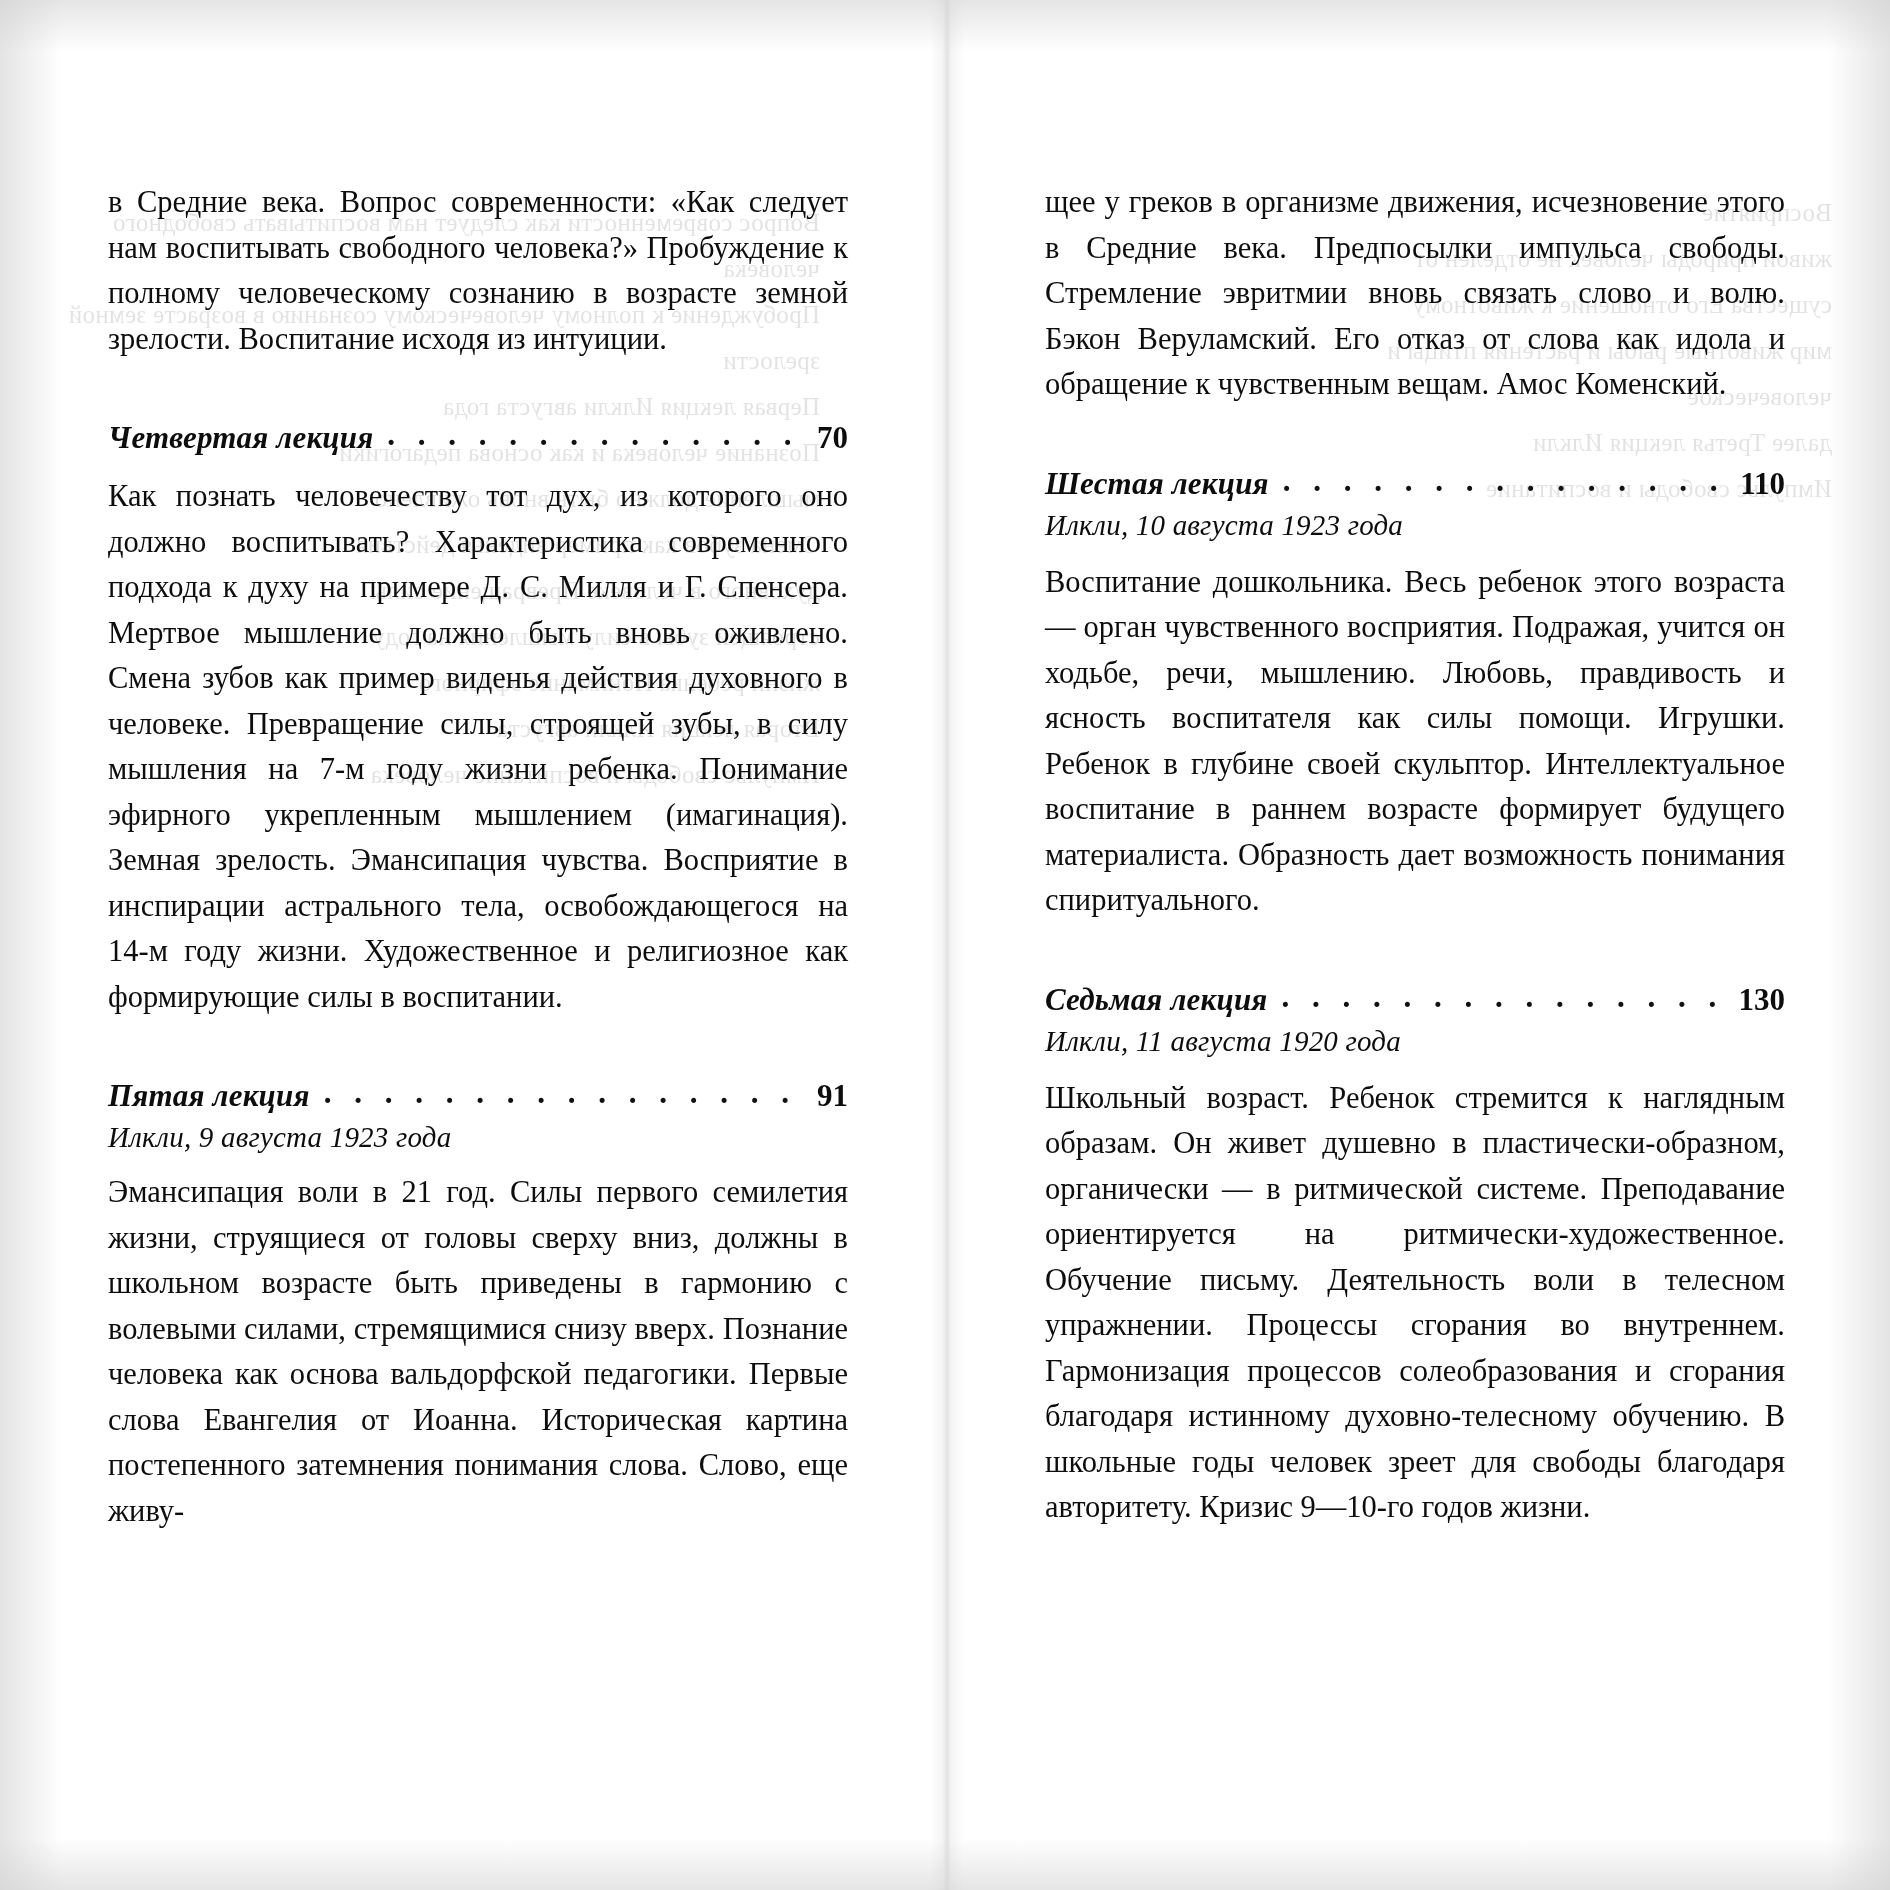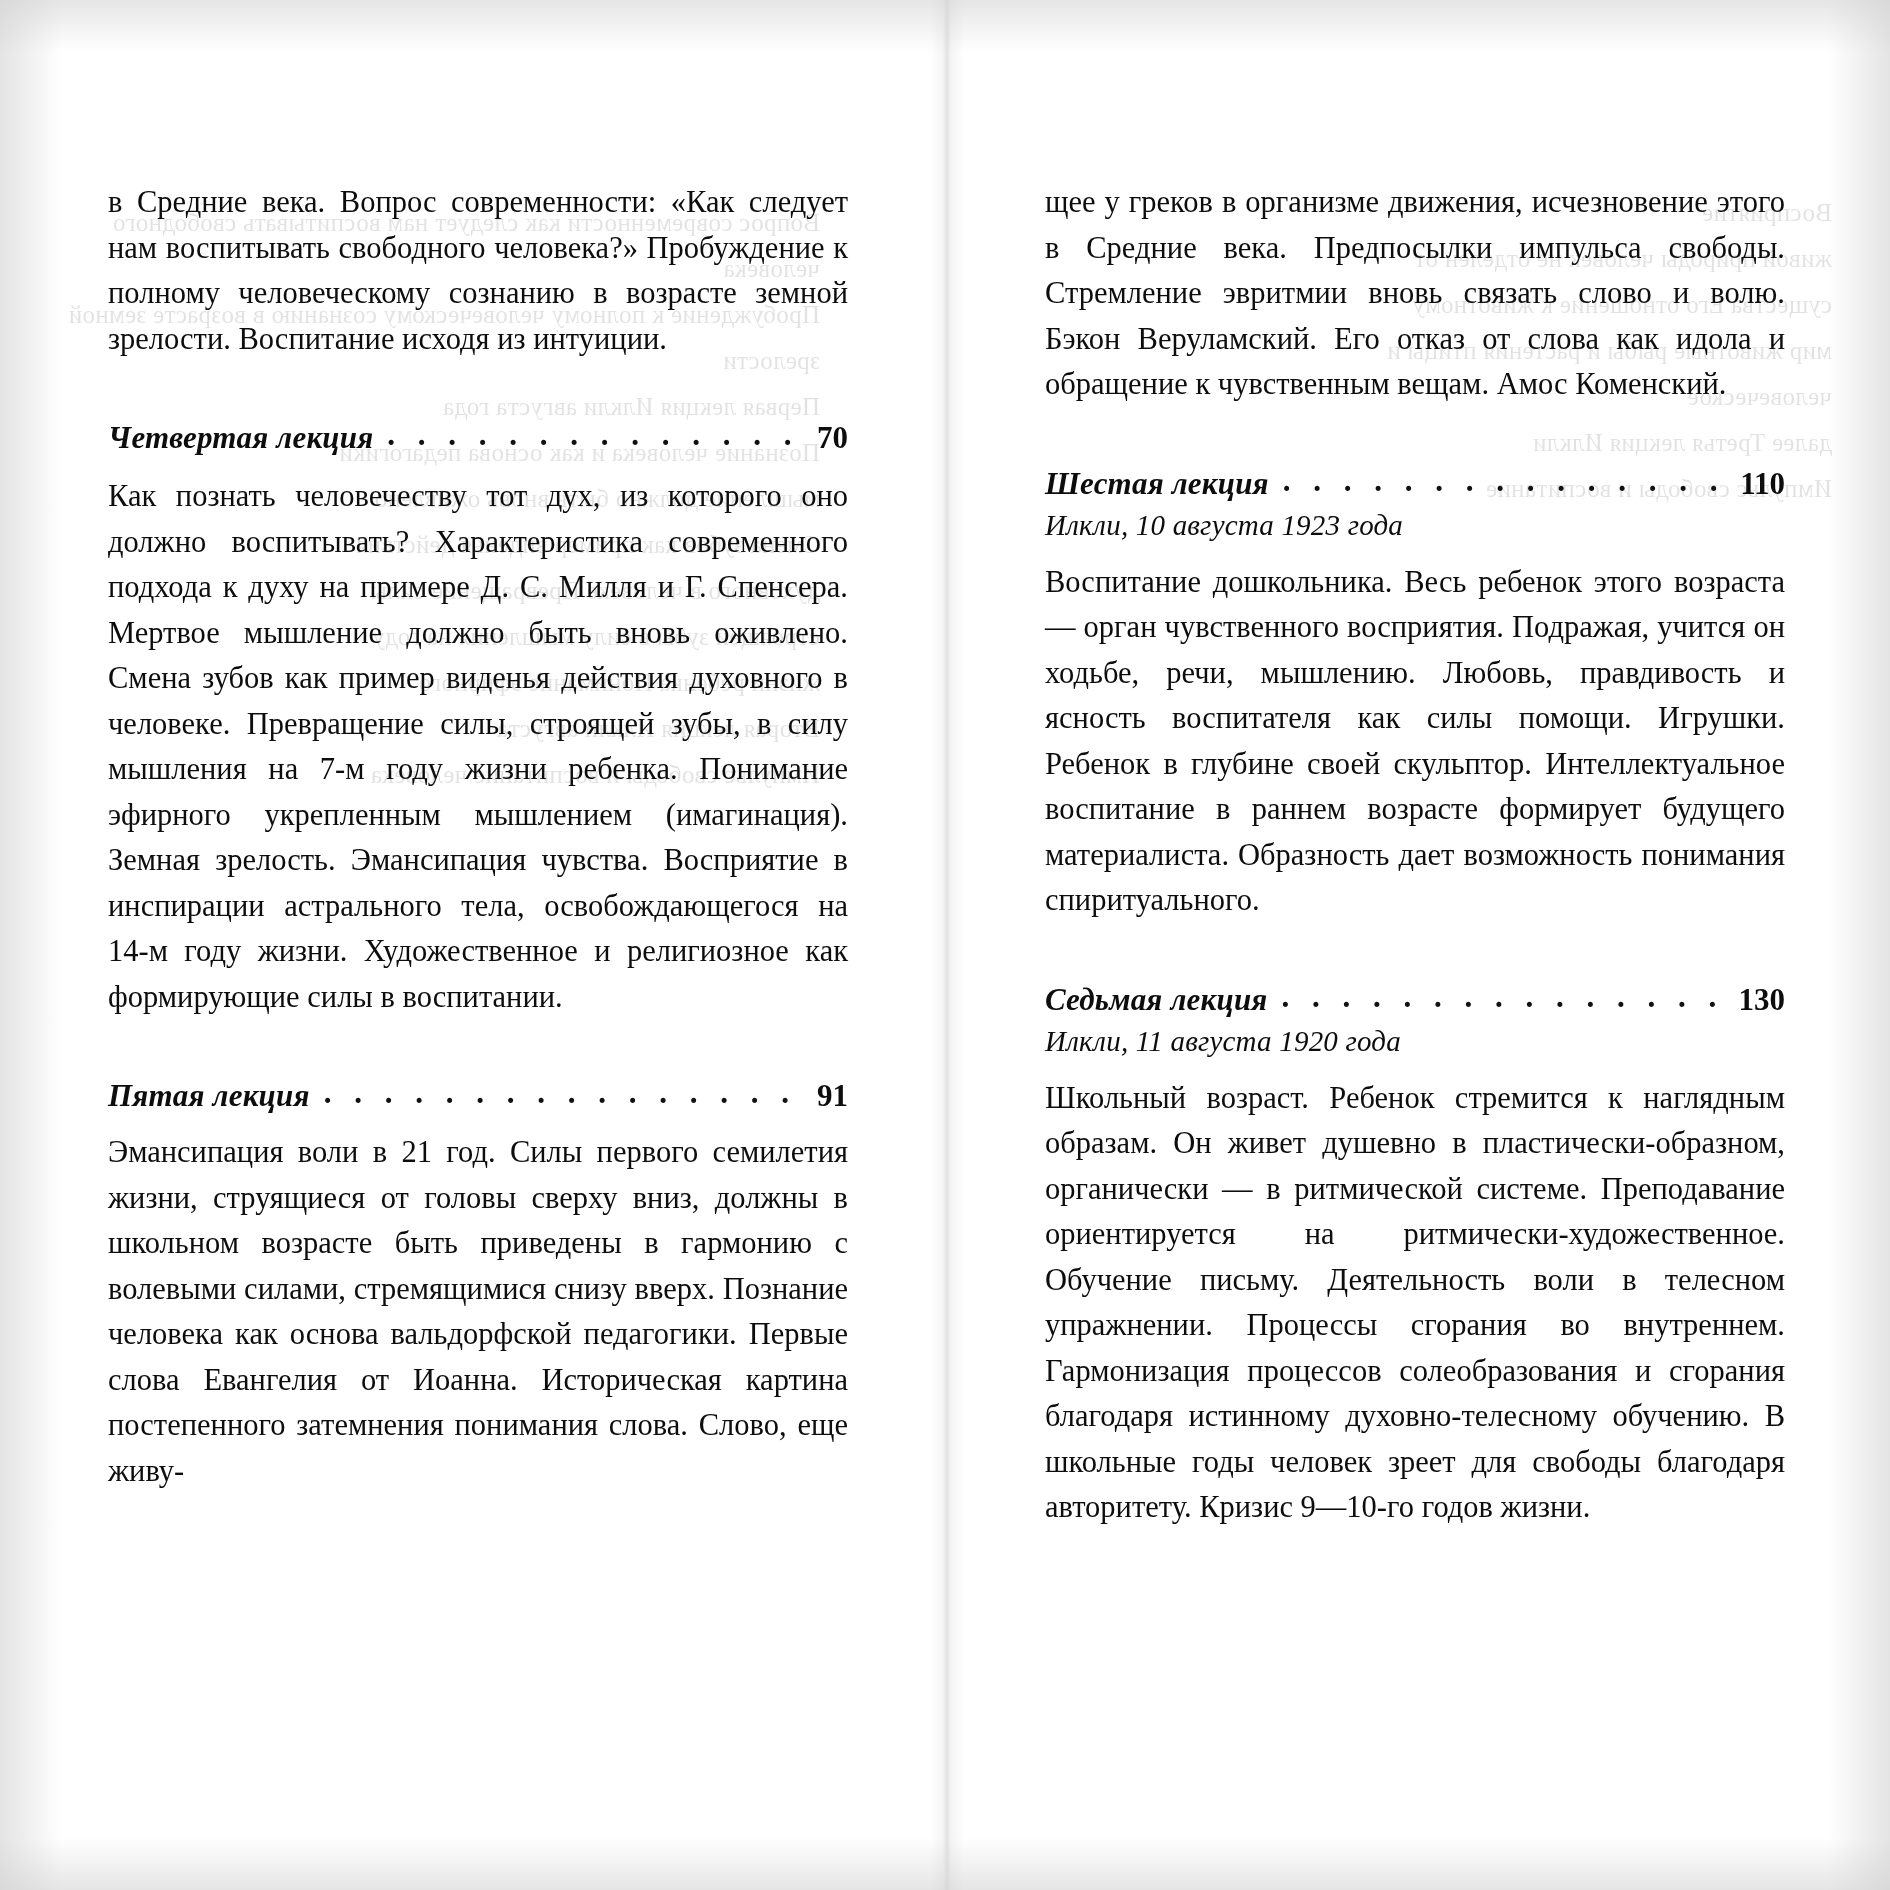--- a/index.html
+++ b/index.html
@@ -186,20 +186,21 @@
       </div>
       <div class="entry-desc">Как познать человечеству тот дух, из кото­рого оно должно воспитывать? Характери­стика современного подхода к духу на при­мере Д. С. Милля и Г. Спенсера. Мертвое мышление должно быть вновь оживлено. Смена зубов как пример виденья действия духовного в человеке. Превращение силы, строящей зубы, в силу мышления на 7-м году жизни ребенка. Понимание эфирного укре­пленным мышлением (имагинация). Земная зрелость. Эмансипация чувства. Восприятие в инспирации астрального тела, освобожда­ющегося на 14-м году жизни. Художествен­ное и религиозное как формирующие силы в воспитании.</div>
     </div>
 
     <div class="entry">
       <div class="entry-head">
         <span class="entry-title">Пятая лекция</span>
         <span class="leaders">. . . . . . . . . . . . . . . . . . . . . . . . . . . . . . . . . . . . . . . . . . .</span>
         <span class="entry-page">91</span>
       </div>
+      <div class="entry-sub">Илкли, 9 августа 1923 года</div>
       <div class="entry-desc tight">Эмансипация воли в 21 год. Силы первого семилетия жизни, струящиеся от головы сверху вниз, должны в школьном возрасте быть приведены в гармонию с волевыми силами, стремящимися снизу вверх. Позна­ние человека как основа вальдорфской педа­гогики. Первые слова Евангелия от Иоанна. Историческая картина постепенного затем­нения понимания слова. Слово, еще живу-</div>
     </div>
 
   </div>
 
   <div class="col col-right">
 
     <p class="body top-para">щее у греков в организме движения, исчез­новение этого в Средние века. Предпосылки импульса свободы. Стремление эвритмии вновь связать слово и волю. Бэкон Верулам­ский. Его отказ от слова как идола и обраще­ние к чувственным вещам. Амос Коменский.</p>
 
     <div class="entry">

